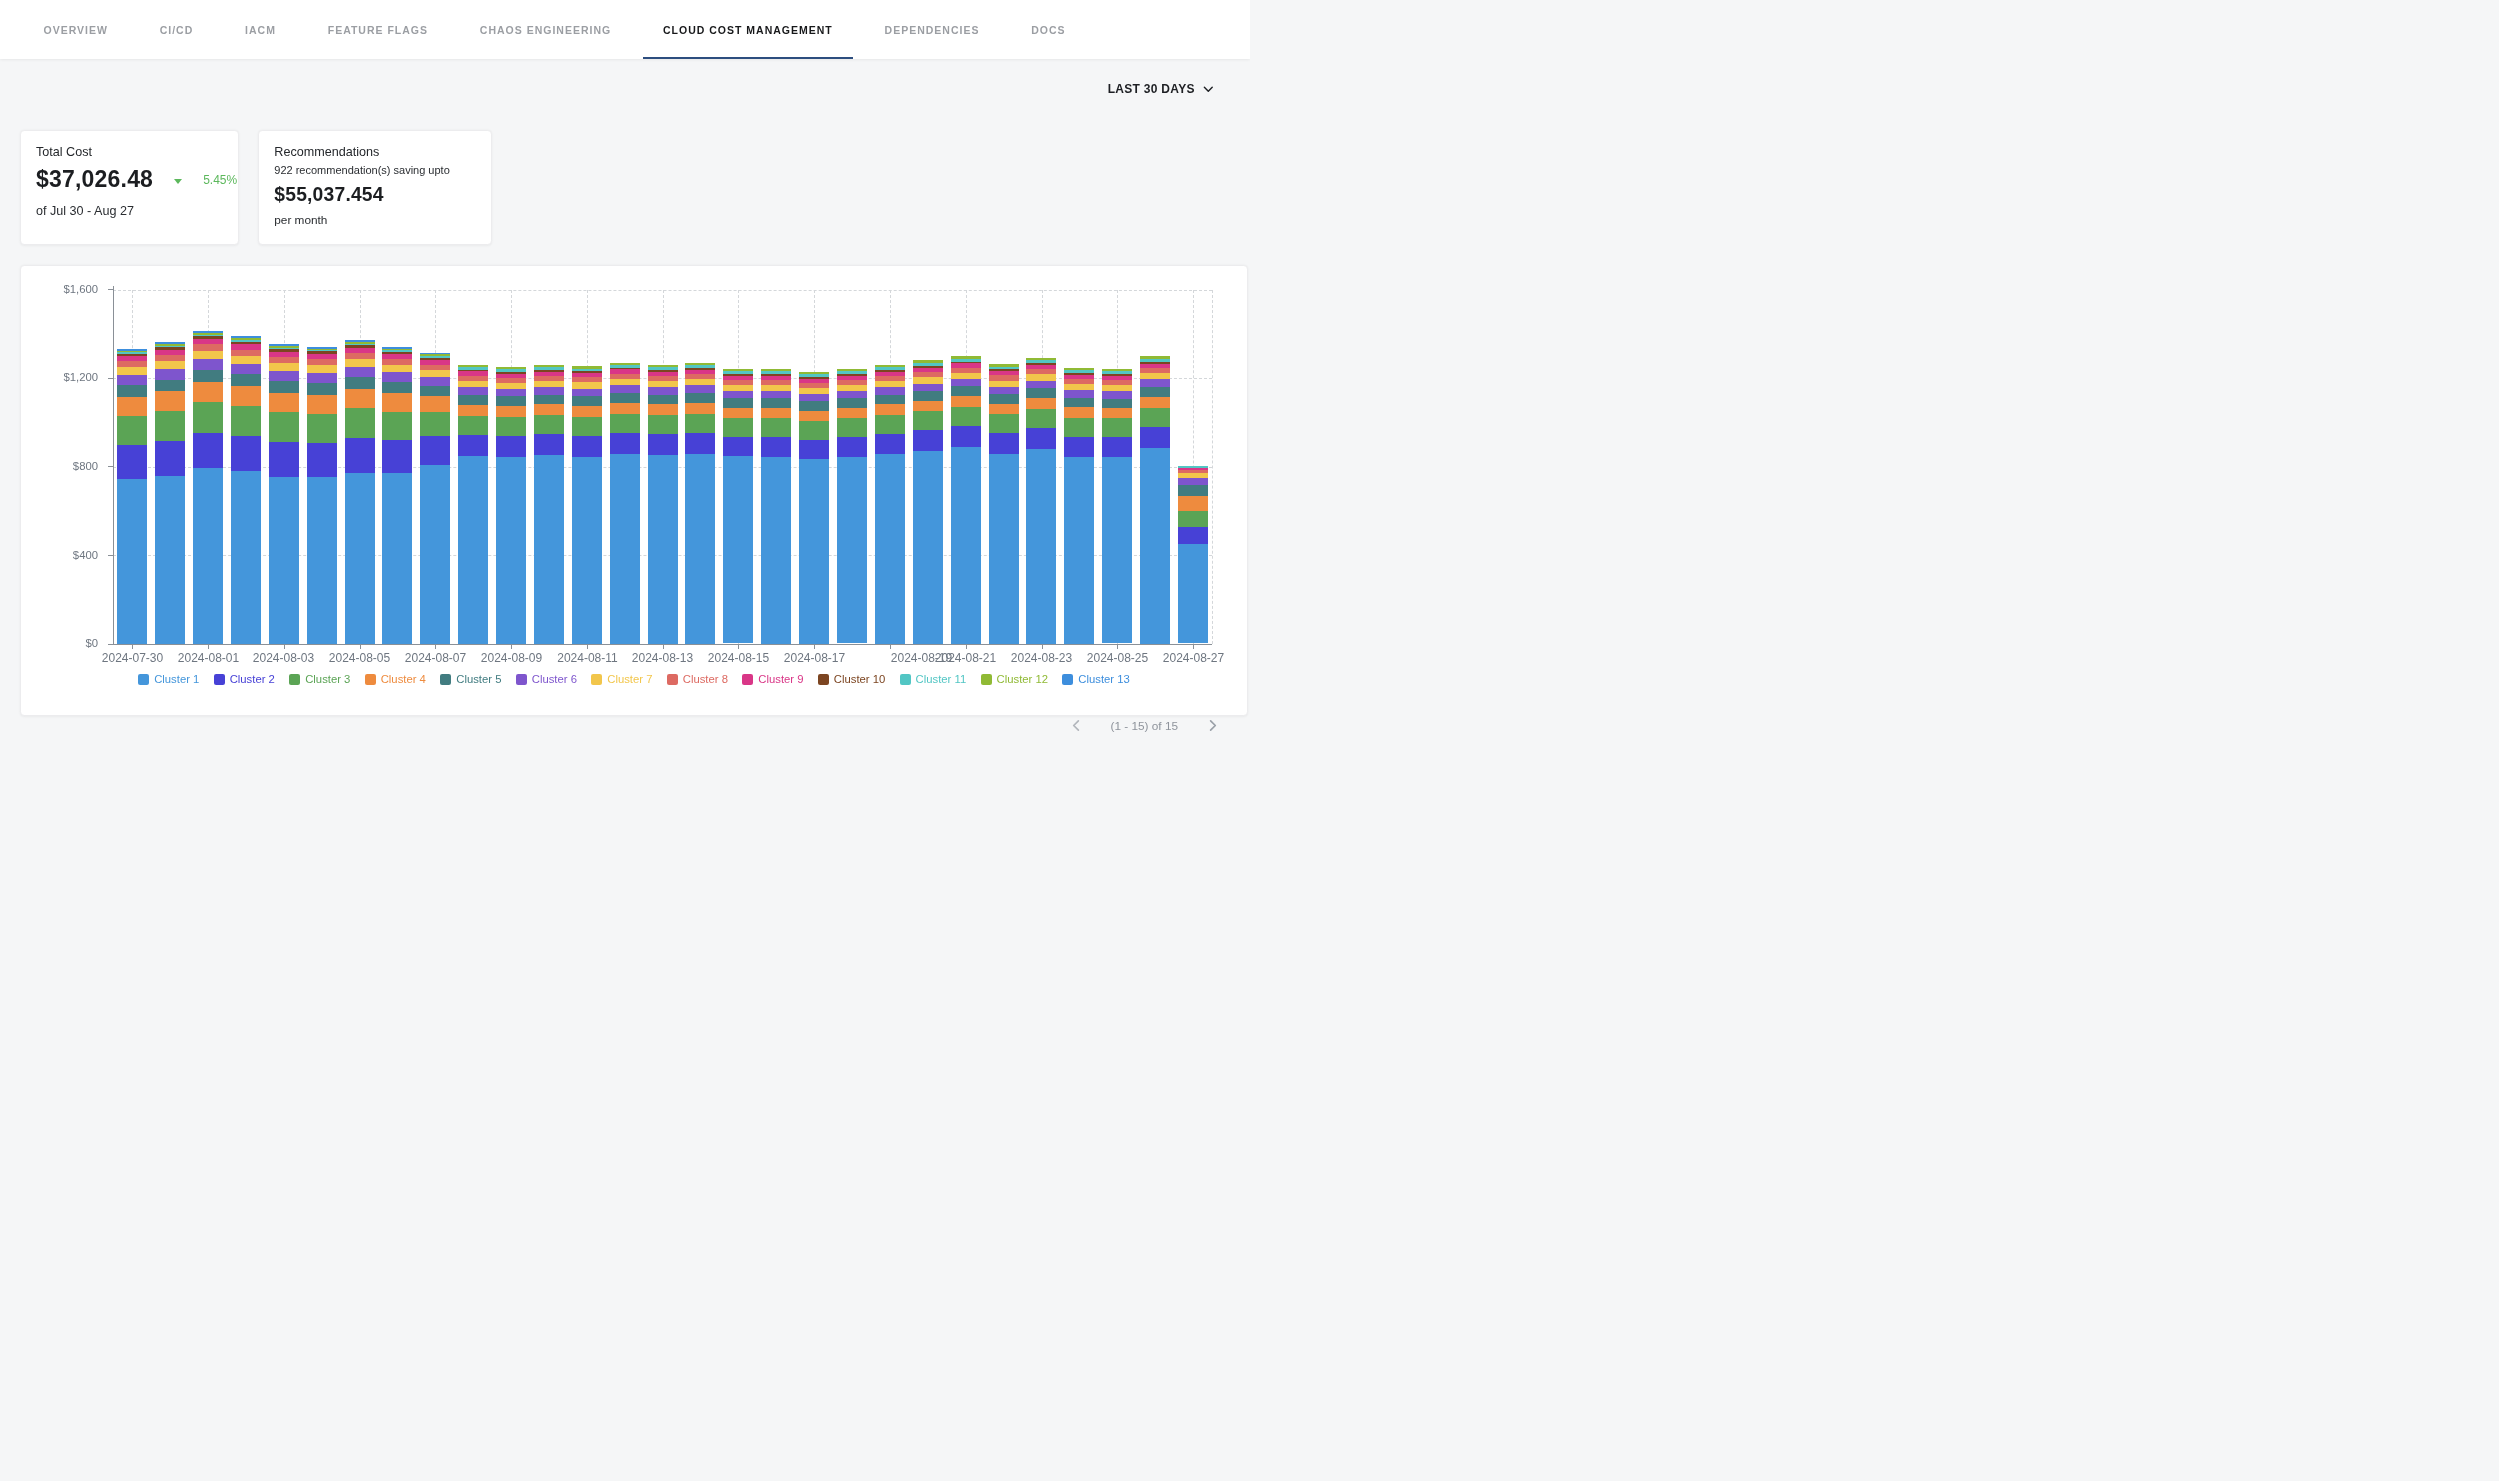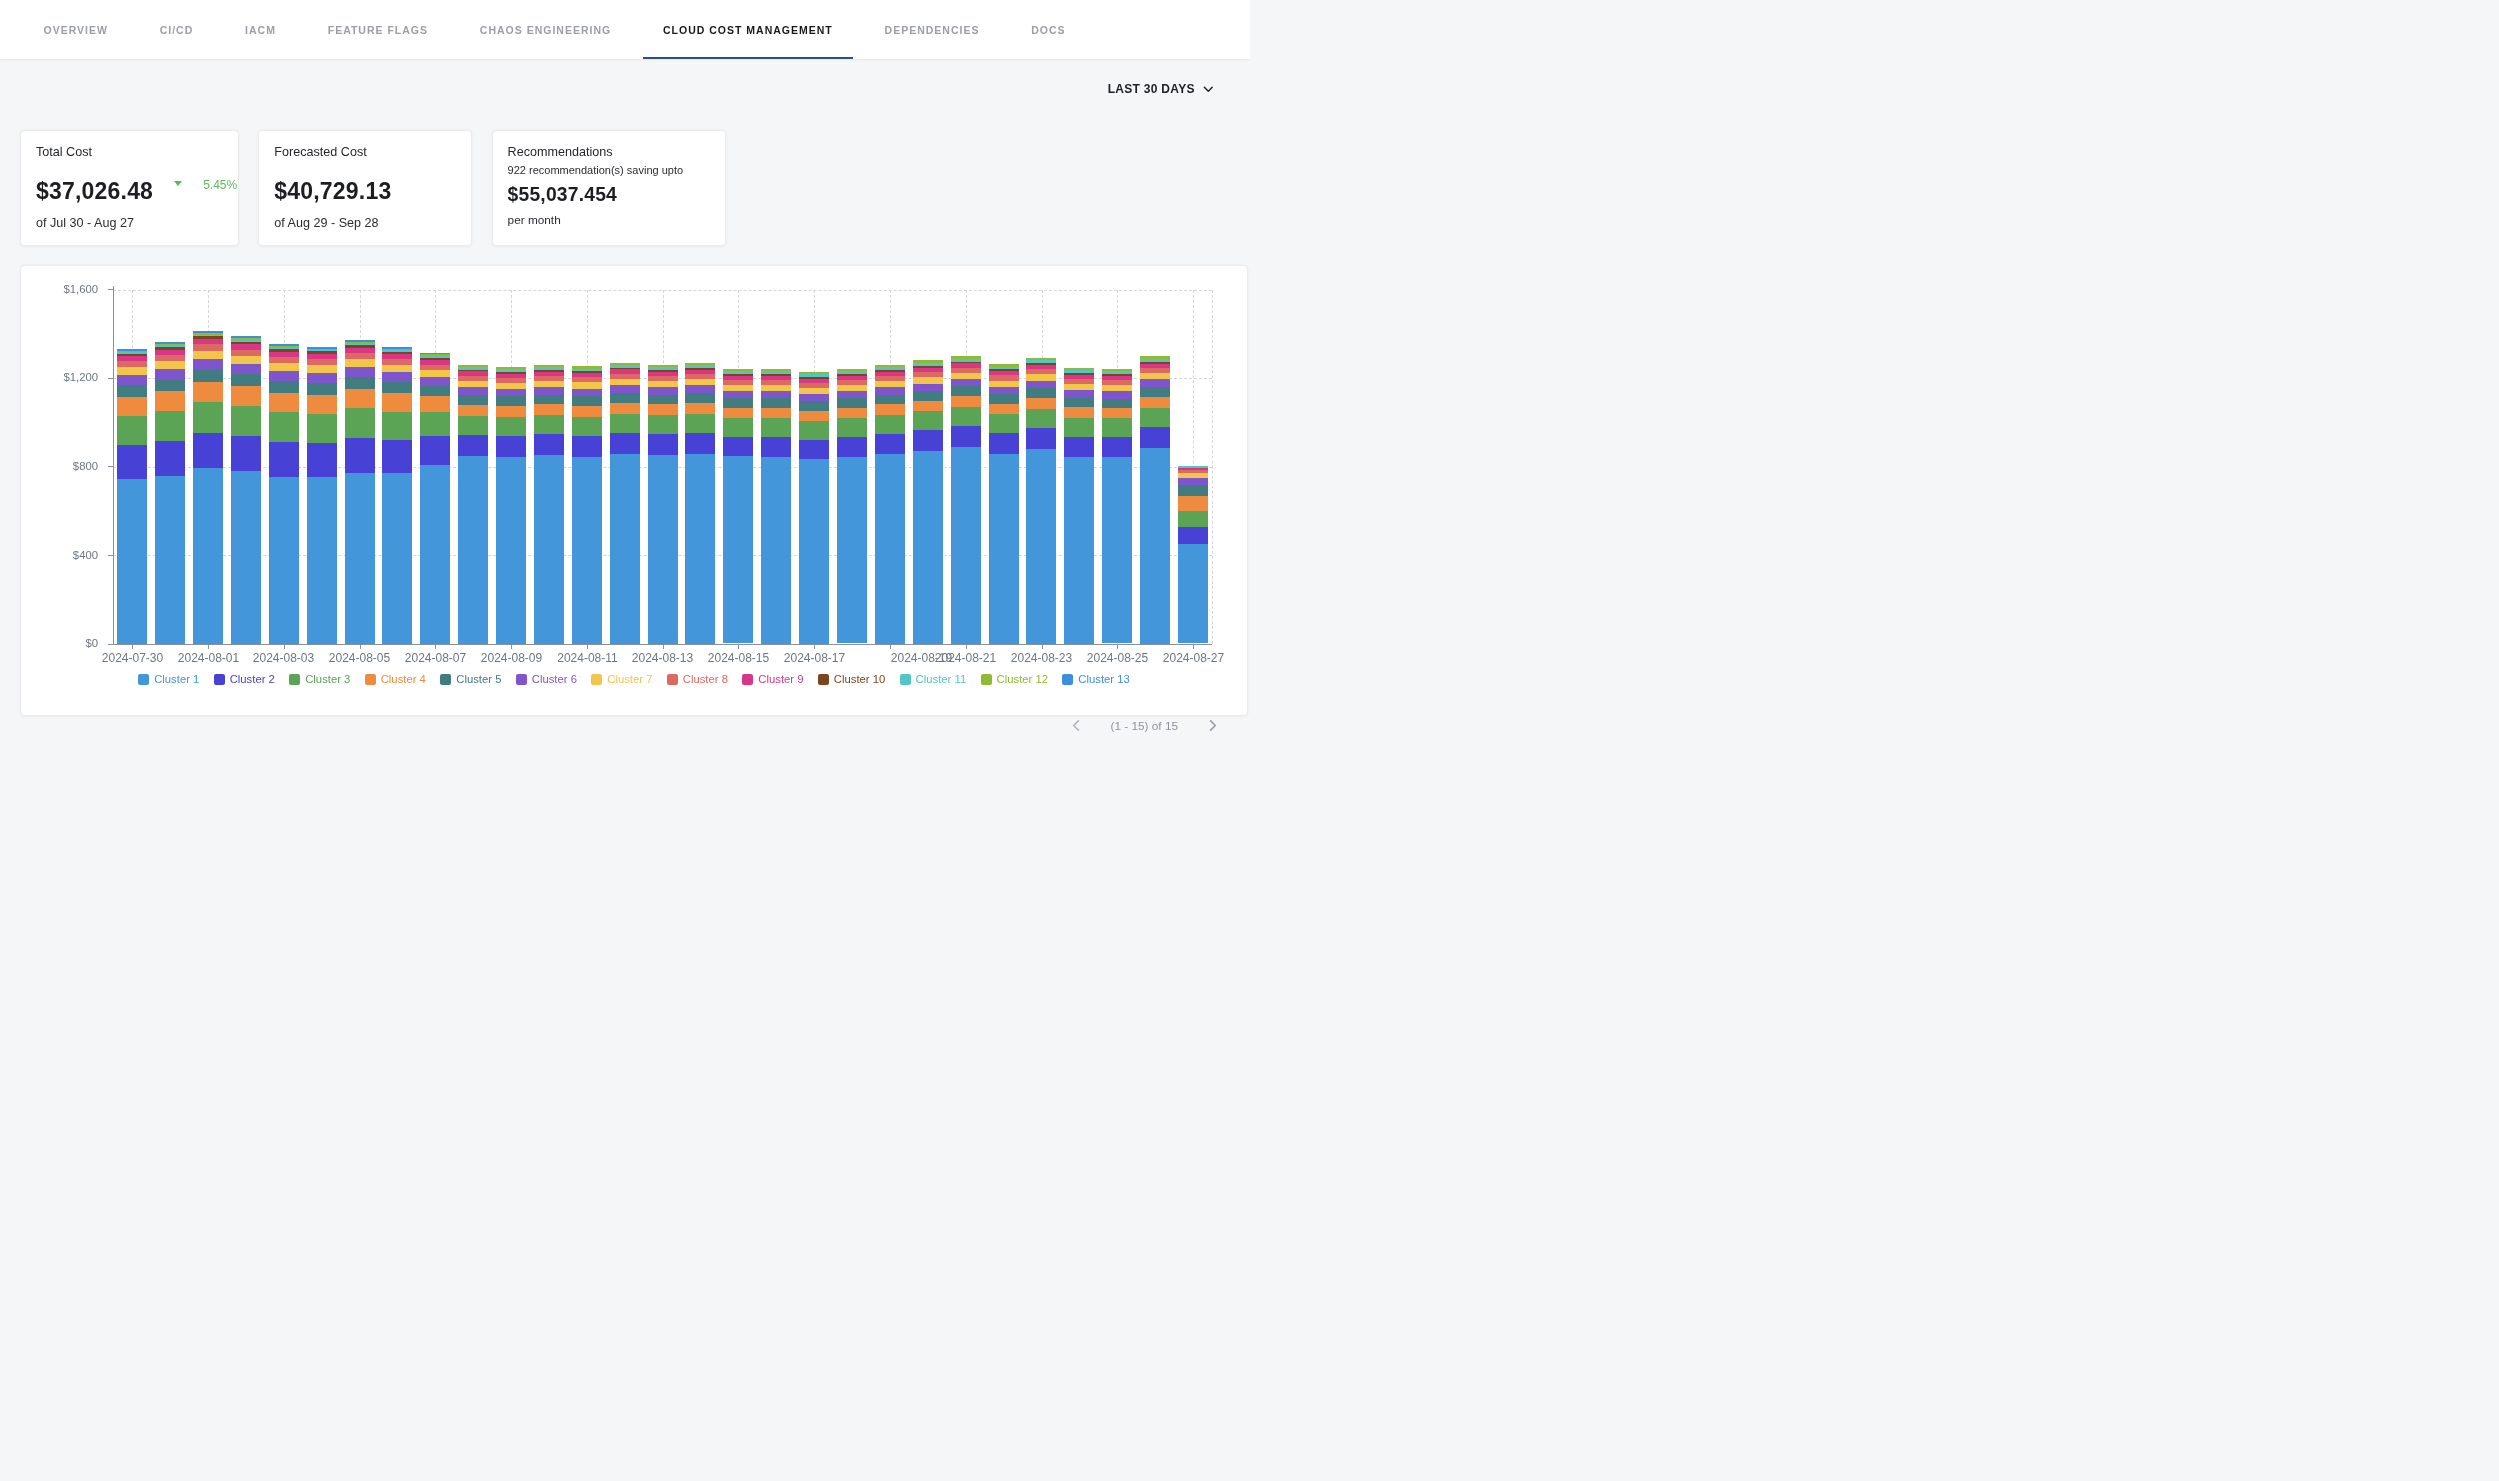--- a/index.html
+++ b/index.html
@@ -15,21 +15,21 @@
 
   
   .timerange{position:absolute;top:82px;right:35px;display:flex;align-items:center;gap:7.6px;cursor:pointer;}
   .timerange span{font-size:12px;font-weight:700;letter-spacing:0.3px;color:#1d1f23;}
 
   
   .cards{position:absolute;top:130px;left:20px;right:20px;display:flex;gap:19.3px;}
   .card{background:#fff;border:0.8px solid #ececee;border-radius:4.2px;box-shadow:0 0.8px 2.5px rgba(0,0,0,.05);
         padding:14.3px 15px;box-sizing:border-box;min-height:115px;}
   .card-title{font-size:12.6px;color:#24272b;}
-  .card-value-row{display:flex;align-items:flex-start;gap:21px;margin-top:19px;}
+  .card-value-row{display:flex;align-items:center;gap:21px;margin-top:7px;}
   .card-value{font-size:23px;font-weight:700;color:#1c1e21;letter-spacing:0.2px;}
   .tri-down{width:0;height:0;border-left:4.2px solid transparent;border-right:4.2px solid transparent;border-top:5.9px solid #5cb85c;margin-top:2.5px;}
   .delta{font-size:12px;color:#5cb85c;}
   .card-period{font-size:12.6px;color:#2a2d31;margin-top:11px;}
   .card.reco .card-sub{font-size:11px;color:#2a2d31;margin-top:5px;}
   .card.reco .card-value{font-size:19.3px;margin-top:7.6px;}
   .card.reco .card-suffix{font-size:11.8px;color:#2a2d31;margin-top:7.6px;}
   .card.detail{margin-left:auto;width:264px;padding:18.5px 18.5px;}
   .detail-heading{font-size:16px;font-weight:700;color:#1c1e21;}
   .detail-link{display:flex;align-items:center;gap:7.6px;margin-top:20px;cursor:pointer;}
@@ -103,27 +103,20 @@
     <div class="card w1">
       <div class="card-title">Total Cost</div>
       <div class="card-value-row">
         <span class="card-value">$37,026.48</span>
         <span class="tri-down"></span>
         <span class="delta">5.45%</span>
       </div>
       <div class="card-period">of Jul 30 - Aug 27</div>
     </div>
 
-    <div class="card w2">
-      <div class="card-title">Forecasted Cost</div>
-      <div class="card-value-row">
-        <span class="card-value">$40,729.13</span>
-      </div>
-      <div class="card-period">of Aug 29 - Sep 28</div>
-    </div>
 
     <div class="card w3 reco">
       <div class="card-title">Recommendations</div>
       <div class="card-sub">922 recommendation(s) saving upto</div>
       <div class="card-value">$55,037.454</div>
       <div class="card-suffix">per month</div>
     </div>
 
   </div>
 

